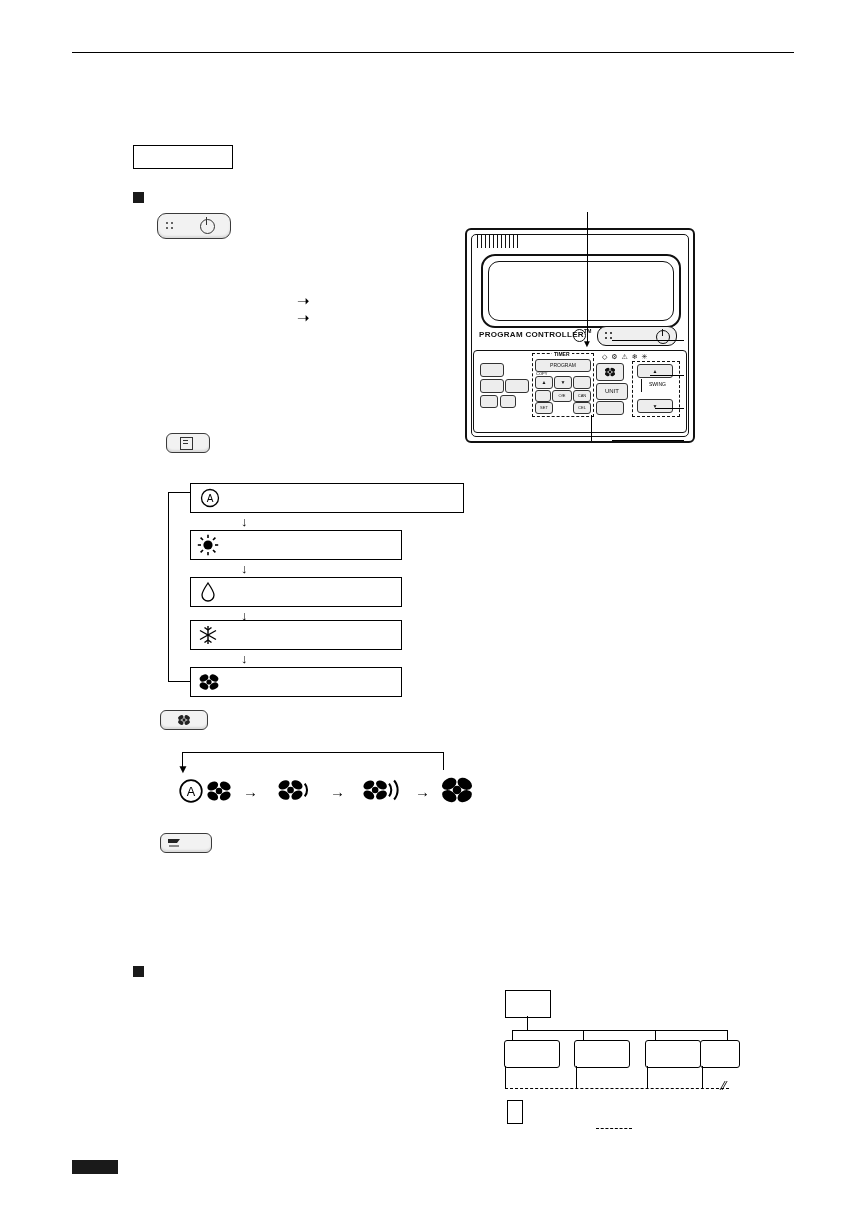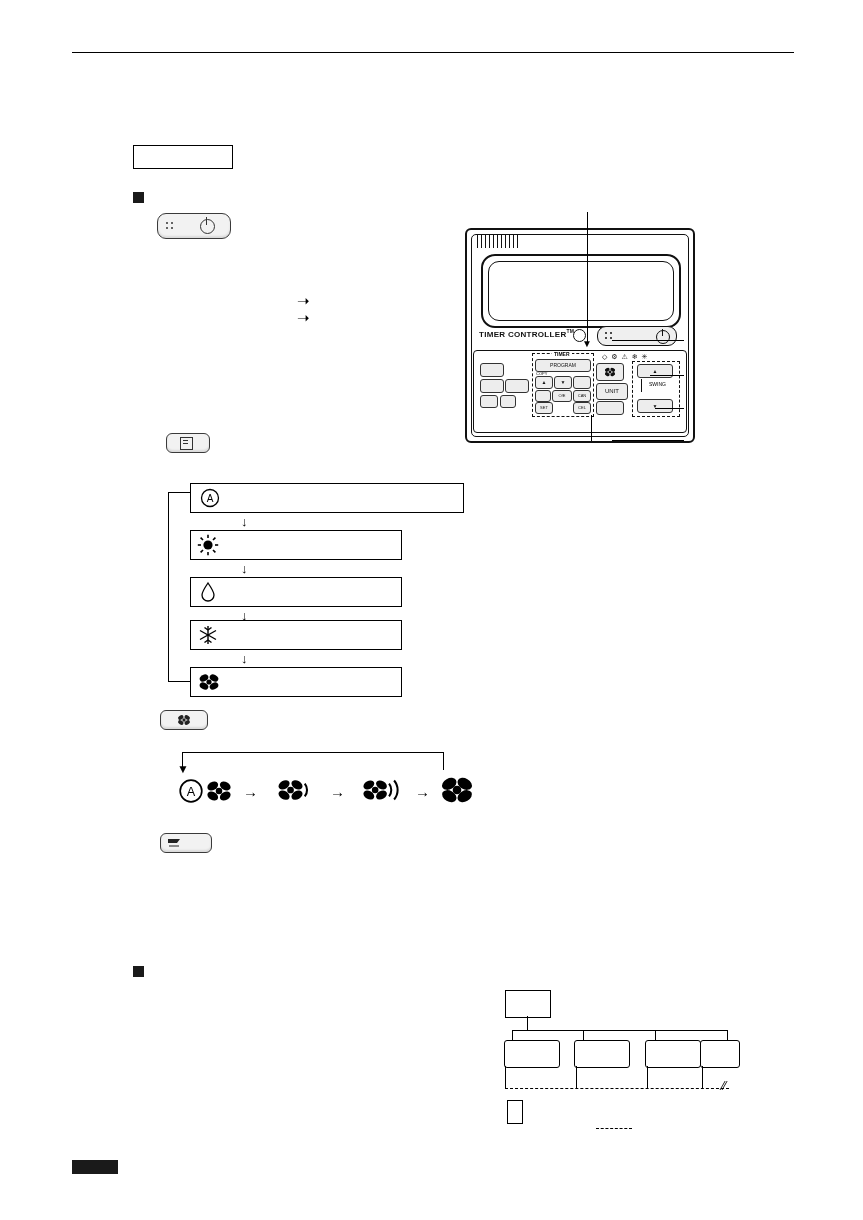--- a/index.html
+++ b/index.html
@@ -268,21 +268,21 @@
       <i style="left:32px"></i>
         <i style="left:36px"></i>
         <i style="left:40px"></i>
     </div>
 
     <div class="lcd">
       <div class="lcdinner"></div>
     </div>
 
     <div class="label">
-      <span>TIMER CONTROLLER</span><span style="font-size:5px;vertical-align:super;">TM</span>
+      <span>PROGRAM CONTROLLER</span><span style="font-size:5px;vertical-align:super;">TM</span>
     </div>
 
     <div class="smallcircle"></div>
 
     <div class="onoff">
       <div class="dots">
         <b style="left:0;top:0"></b>
           <b style="left:5px;top:0"></b>
         <b style="left:0;top:5px"></b>
           <b style="left:5px;top:5px"></b>

